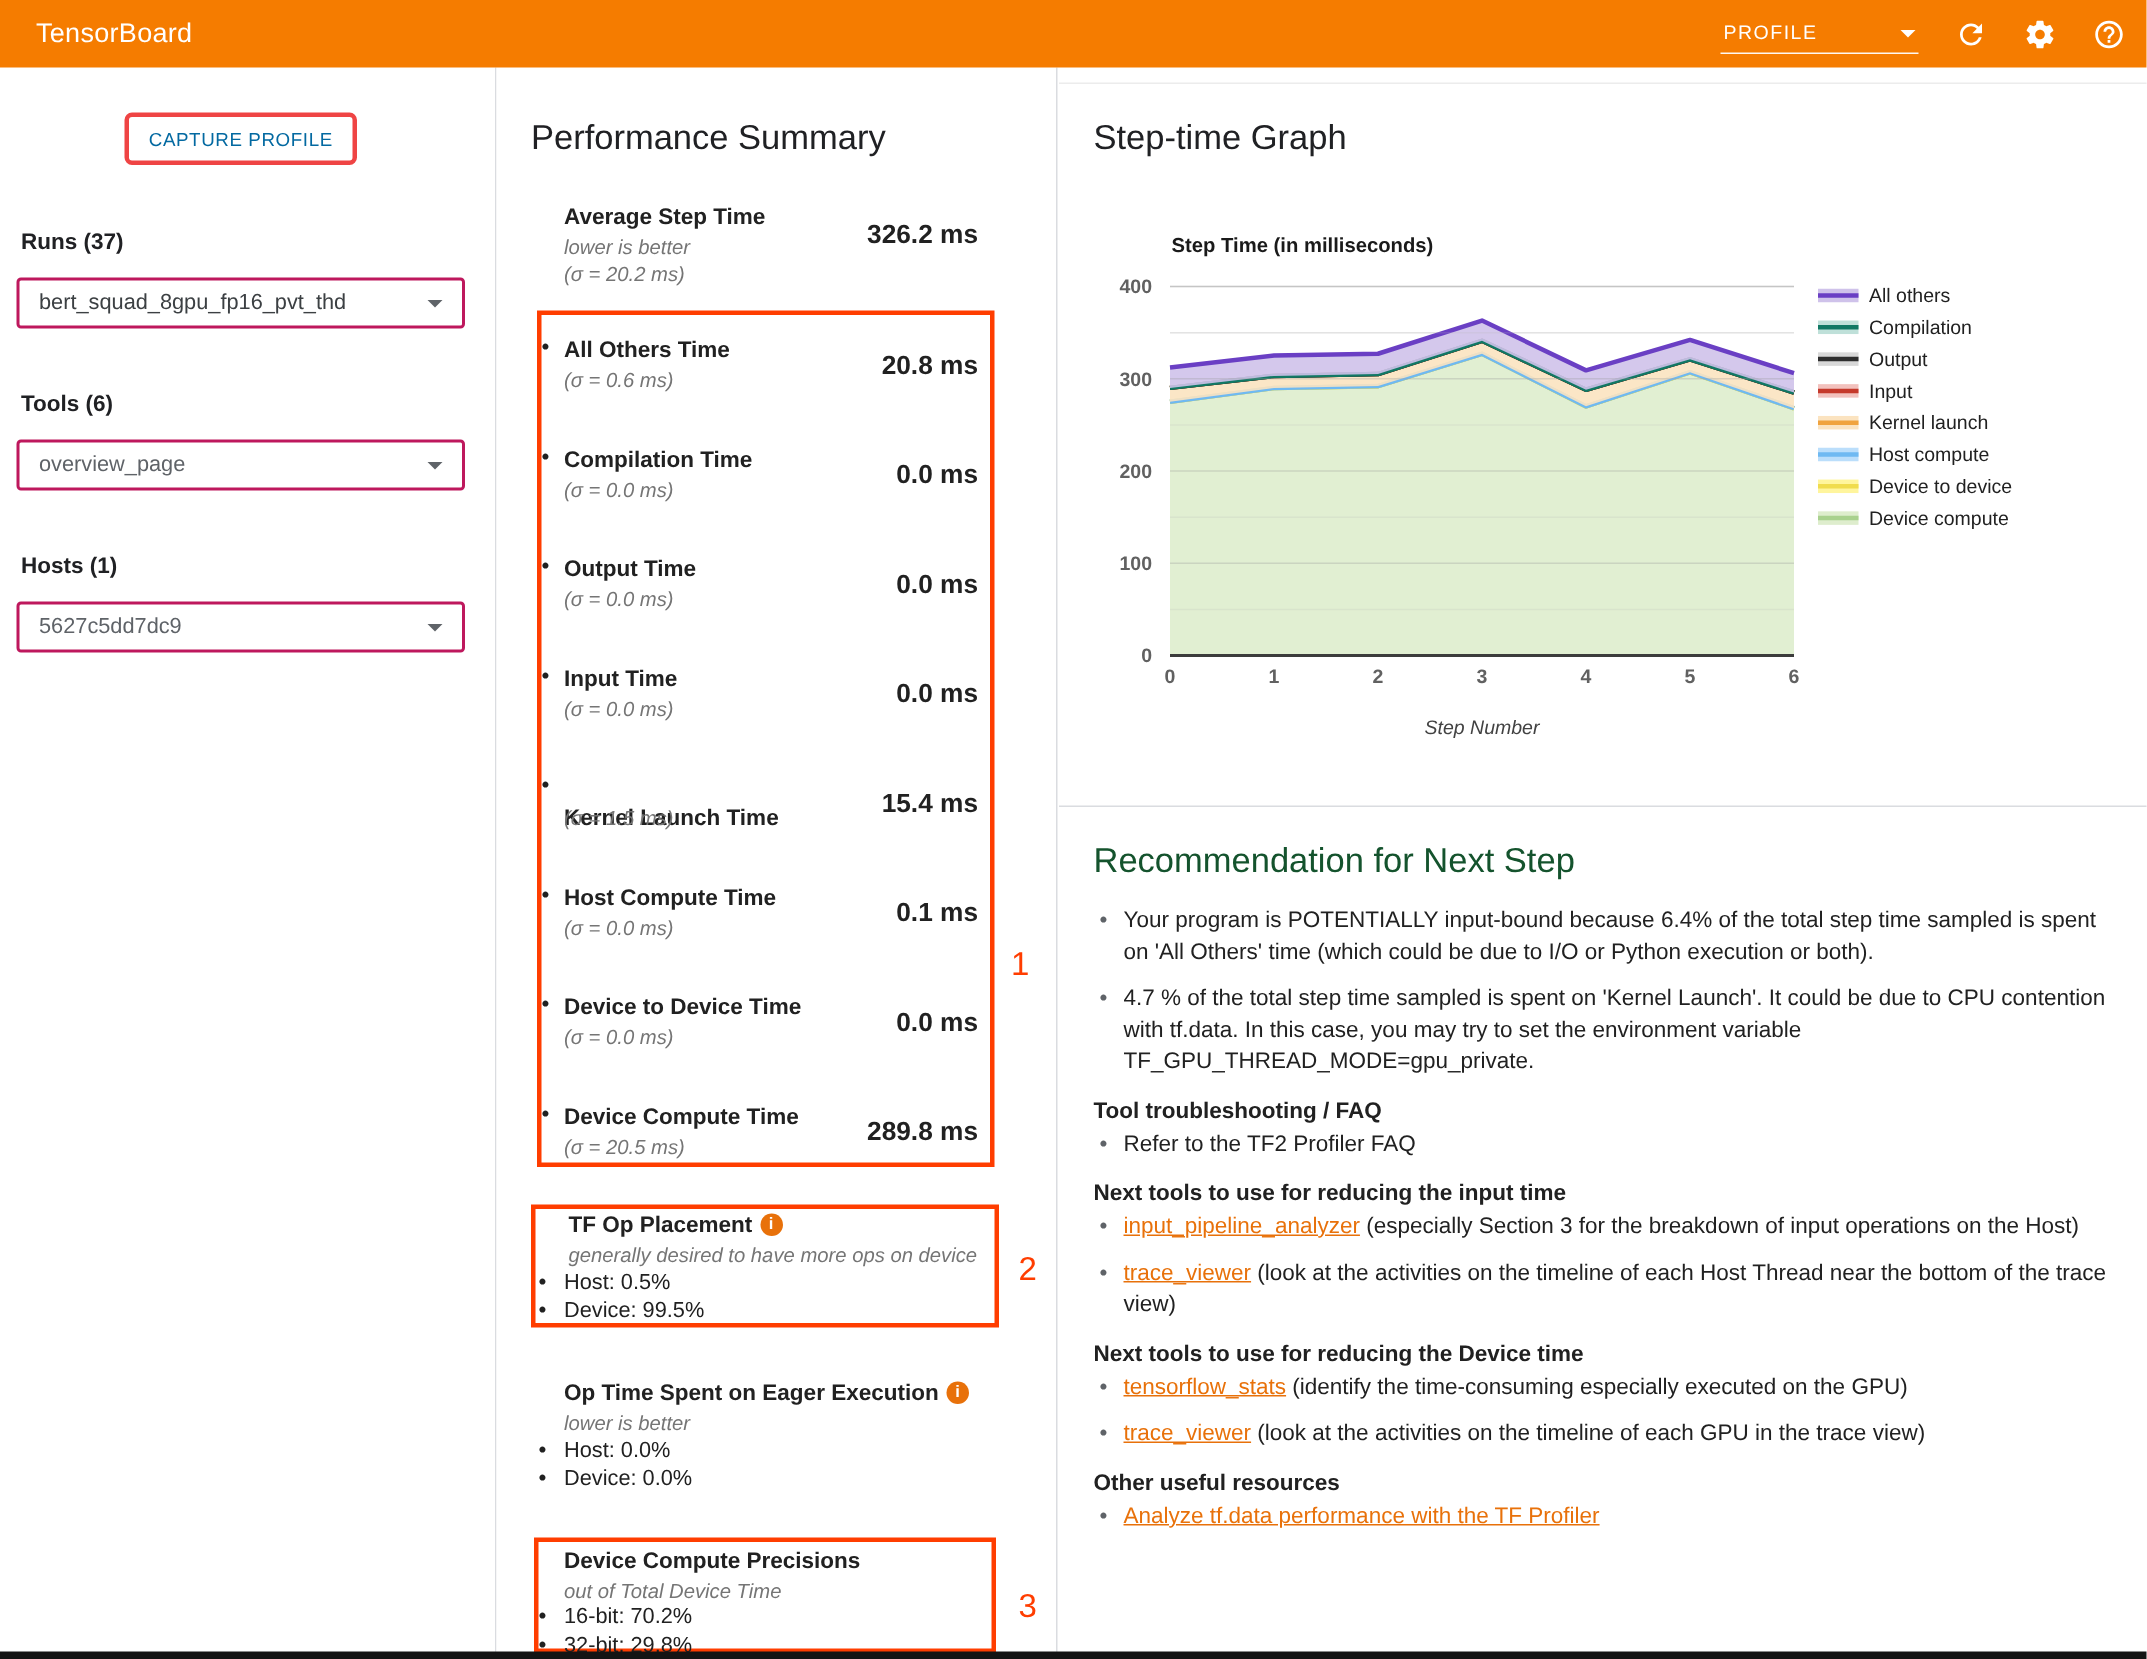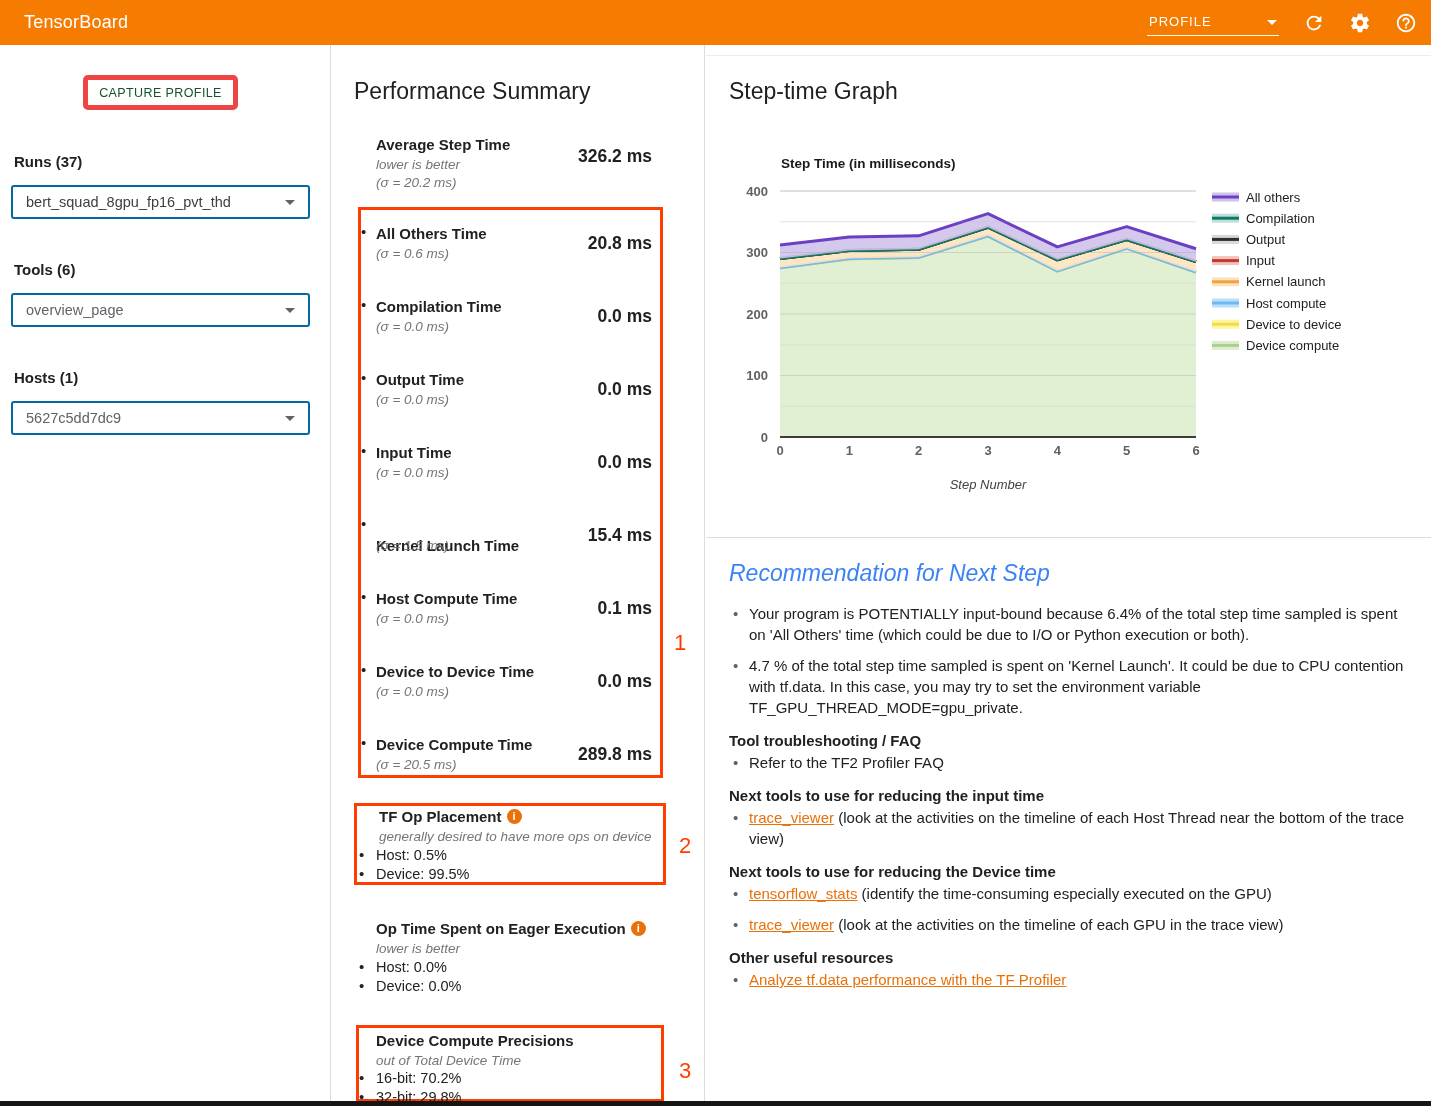--- a/index.html
+++ b/index.html
@@ -15,25 +15,25 @@
   .dash-select { position:relative; width:132px; color:#fff; font-size:13px; font-weight:500;
     letter-spacing:1px; padding:4px 0 6px 2px; border-bottom:1px solid rgba(255,255,255,.95); cursor:pointer; }
   .dash-caret { position:absolute; right:2px; top:10px; width:0; height:0;
     border-left:5px solid transparent; border-right:5px solid transparent; border-top:5px solid #fff; }
   .bar-icon { width:22px; height:22px; fill:#fff; cursor:pointer; }
 
   
   .sidebar { position:absolute; left:0; top:45px; width:331px; height:1061px;
     border-right:1px solid #dadce0; background:#fff; }
   .capture-btn { position:absolute; left:83px; top:30px; width:155px; height:35px;
-    background:#fff; border:5px solid #ef4444; border-radius:5px;
+    background:#fff; border:3px solid #ef4444; border-radius:5px;
     font-family:"Liberation Sans", sans-serif; font-size:12.5px; font-weight:500; letter-spacing:.4px;
-    color:#14532d; cursor:pointer; }
+    color:#0369a1; cursor:pointer; }
   .side-label { position:absolute; left:14px; font-size:15px; font-weight:700; color:#202124; }
-  .side-select { position:absolute; left:11px; width:299px; height:34px; border:2px solid #0369a1;
+  .side-select { position:absolute; left:11px; width:299px; height:34px; border:2px solid #be185d;
     border-radius:3px; background:#fff; font-size:14.5px; display:flex; align-items:center;
     padding-left:13px; cursor:pointer; }
   .side-select .val { flex:1; white-space:nowrap; overflow:hidden; }
   .sel-caret { width:0; height:0; margin-right:13px;
     border-left:5px solid transparent; border-right:5px solid transparent; border-top:5px solid #5f6368; }
   .c-dark { color:#3c4043; } .c-gray { color:#5f6368; }
 
   
   .midcol { position:absolute; left:331px; top:45px; width:374px; height:1061px;
     border-right:1px solid #dadce0; background:#fff; }
@@ -51,21 +51,21 @@
 
   
   .rightcol { position:absolute; left:706px; top:45px; width:725px; height:752px; background:#fff; }
   .card-topline { position:absolute; left:0; top:10px; width:725px; height:1px; background:#ececec; }
   .card-divider { position:absolute; left:0; top:492px; width:725px; height:1px; background:#dadce0; }
   .card1-title { position:absolute; left:23px; top:33px; }
   #step-chart { position:absolute; left:0; top:95px; }
 
   .card2 { position:absolute; left:0; top:493px; width:725px; height:568px; padding:22px 20px 0 23px;
     overflow:hidden; }
-  .rec-title { font-size:23px; font-weight:400; color:#3b82f6; margin-bottom:16px;font-style:italic; }
+  .rec-title { font-size:23px; font-weight:400; color:#14532d; margin-bottom:16px; }
   .rec-list { list-style:none; margin:0 0 6px 0; }
   .rec-list li { position:relative; padding-left:20px; font-size:15px; line-height:1.4;
     color:#212121; margin-bottom:10px; }
   .rec-list li::before { content:"•"; position:absolute; left:4px; top:0; color:#5f6368; }
   .rec-head { font-size:15px; font-weight:700; color:#212121; margin:14px 0 3px 0; }
   a.rec-link { color:#E8710A; text-decoration:underline; cursor:pointer; }
 
   .bottom-bar { position:absolute; left:0; bottom:0; width:1431px; height:5px; background:#141414; z-index:40; }
 
   svg text { font-family:"Liberation Sans", sans-serif; }
@@ -287,20 +287,21 @@
       <li>4.7 % of the total step time sampled is spent on 'Kernel Launch'. It could be due to CPU contention with tf.data. In this case, you may try to set the environment variable TF_GPU_THREAD_MODE=gpu_private.</li>
     </ul>
 
     <div class="rec-head">Tool troubleshooting / FAQ</div>
     <ul class="rec-list">
       <li>Refer to the TF2 Profiler FAQ</li>
     </ul>
 
     <div class="rec-head">Next tools to use for reducing the input time</div>
     <ul class="rec-list">
+      <li><a class="rec-link">input_pipeline_analyzer</a><span> (especially Section 3 for the breakdown of input operations on the Host)</span></li>
       <li><a class="rec-link">trace_viewer</a><span> (look at the activities on the timeline of each Host Thread near the bottom of the trace view)</span></li>
     </ul>
 
     <div class="rec-head">Next tools to use for reducing the Device time</div>
     <ul class="rec-list">
       <li><a class="rec-link">tensorflow_stats</a><span> (identify the time-consuming especially executed on the GPU)</span></li>
       <li><a class="rec-link">trace_viewer</a><span> (look at the activities on the timeline of each GPU in the trace view)</span></li>
     </ul>
 
     <div class="rec-head">Other useful resources</div>

